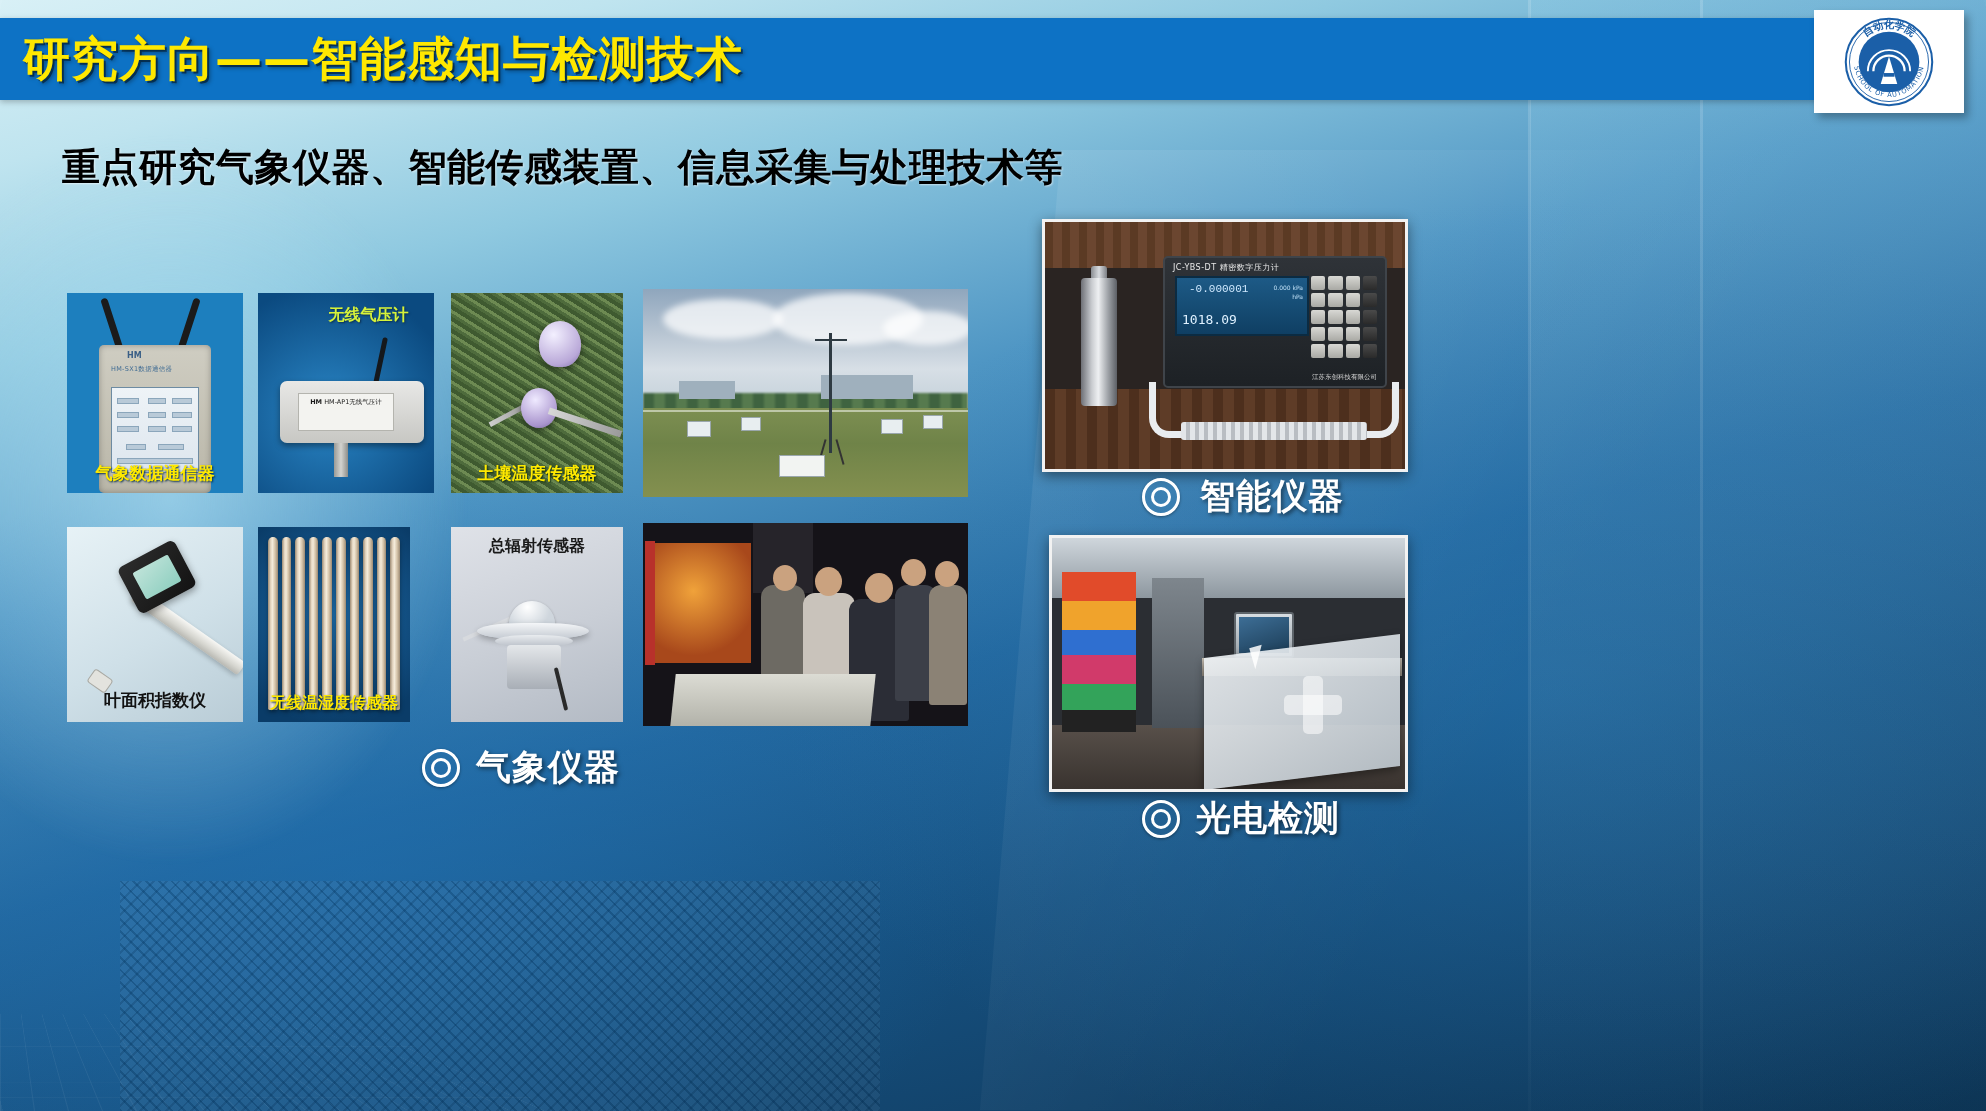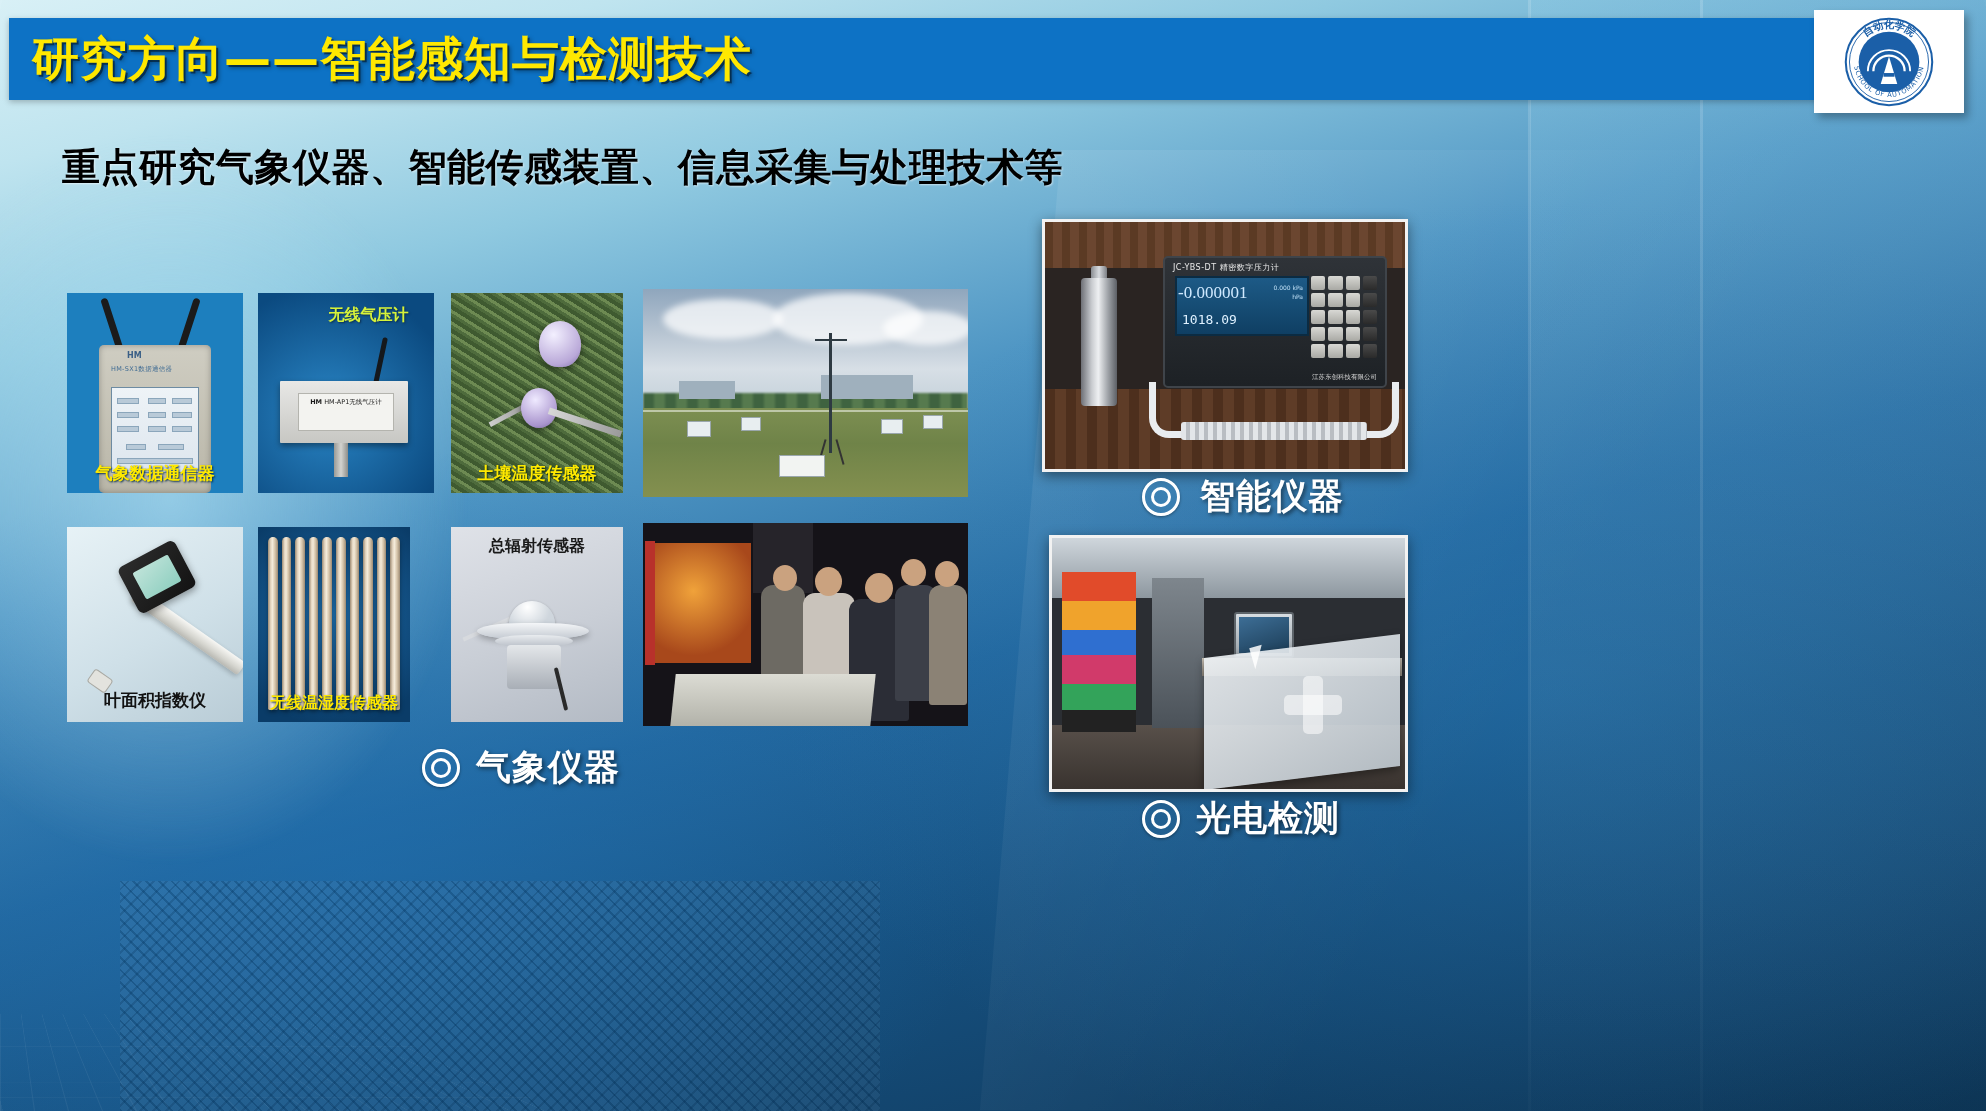--- a/index.html
+++ b/index.html
@@ -59,21 +59,21 @@
     position: absolute; left: 1530px; top: 0; width: 470px; height: 1111px;
     background: linear-gradient(180deg, rgba(150,210,235,0.22), rgba(20,70,115,0.08));
   }
   .bg-vbar {
     position: absolute; top: 0; width: 3px; height: 1111px;
     background: linear-gradient(180deg, rgba(255,255,255,0.16), rgba(255,255,255,0.02));
   }
 
   
   .titlebar {
-    position: absolute; left: 9px; top: 18px; width: 1920px; height: 82px;
+    position: absolute; left: 0; top: 18px; width: 1920px; height: 82px;
     background: #0d72c5;
     display: flex; align-items: center;
     box-shadow: 0 2px 6px rgba(0,0,0,.25);
   }
   .title-text {
     color: #ffe800;
     font-size: 47px;
     font-weight: 700;
     letter-spacing: 1px;
     margin-left: 23px;
@@ -128,22 +128,22 @@
   }
   #card1 .ant.l { left:42px; top:4px; transform: rotate(-18deg); }
   #card1 .ant.r { left:118px; top:4px; transform: rotate(18deg); }
   #card1 .cap-bot { bottom: 8px; color: #ffe900; font-size: 17px; text-shadow: 1px 1px 2px #002a4d; }
 
   
   #card2 { left: 258px; top: 293px; width: 176px; height: 200px;
            background: radial-gradient(circle at 40% 60%, #2a86c6, #0b4a80 80%); }
   #card2 .cap-top { top: 12px; color: #d6f23a; font-size: 16px; text-shadow: 1px 1px 2px #0a2c4e; margin-left: 45px; }
   #card2 .box {
-    position:absolute; left:22px; top:88px; width:128px; height:62px;
-    background: linear-gradient(180deg,#e8e8e6,#c7c7c3); border-radius:1px;
+    position:absolute; left:22px; top:88px; width:144px; height:62px;
+    background: linear-gradient(180deg,#e8e8e6,#c7c7c3); border-radius:7px;
     box-shadow: 0 3px 6px rgba(0,0,0,.4);
   }
   #card2 .plate {
     position:absolute; left:18px; top:12px; width:96px; height:38px;
     background:#f3f3f0; border:1px solid #b4b4ae; font-size:6.5px; color:#1a1a1a;
     padding:4px 3px; line-height:1.35; text-align:center;
   }
   #card2 .wire { position:absolute; left:120px; top:44px; width:5px; height:48px; background:#15181c; border-radius:3px; transform: rotate(12deg);}
   #card2 .stem { position:absolute; left:76px; top:150px; width:14px; height:34px; background:linear-gradient(90deg,#9a9a96,#d3d3cf,#8e8e8a); }
   #card2 .screwl,#card2 .screwr{position:absolute;width:7px;height:7px;border-radius:50%;background:#9b9b96;top:94px;}
@@ -273,21 +273,21 @@
     position:absolute; left:118px; top:34px; width:224px; height:132px;
     background: linear-gradient(180deg,#2f3338,#1d2125);
     border:2px solid #3f444a; border-radius:5px;
   }
   #rcard1 .unit-hdr { position:absolute; left:8px; top:4px; font-size:8px; color:#e8e8e8; letter-spacing:.5px;}
   #rcard1 .lcd {
     position:absolute; left:10px; top:18px; width:134px; height:60px;
     background: linear-gradient(180deg,#1d5a86,#0f3f63);
     border:2px solid #0b2b42;
   }
-  #rcard1 .lcd .l1 { position:absolute; left:1px; top:5px; font-size:17px; color:#cfe9ff; font-family:Liberation Serif, serif; letter-spacing:0; }
+  #rcard1 .lcd .l1 { position:absolute; left:12px; top:5px; font-size:11px; color:#cfe9ff; font-family:Liberation Mono, monospace; letter-spacing:0; }
   #rcard1 .lcd .l2 { position:absolute; left:5px; top:34px; font-size:13px; color:#dff1ff; font-family:"DejaVu Sans Mono",monospace; }
   #rcard1 .lcd .side { position:absolute; right:4px; top:5px; width:42px; font-size:6px; color:#bfe0f7; line-height:1.5; text-align:right;}
   #rcard1 .keypad { position:absolute; right:8px; top:18px; width:66px; height:98px; display:grid; grid-template-columns: repeat(4,1fr); grid-auto-rows: 14px; gap:3px;}
   #rcard1 .key { background: linear-gradient(180deg,#d8d8d4,#a9a9a4); border-radius:2px; }
   #rcard1 .key.dark { background: linear-gradient(180deg,#4a4a4a,#2a2a2a); }
   #rcard1 .unit-foot2 { position:absolute; right:8px; bottom:4px; font-size:6.5px; color:#d8d8d8;}
   #rcard1 .handle {
     position:absolute; left:104px; top:160px; width:250px; height:56px;
     border:7px solid #e9ecef; border-top:none; border-radius: 0 0 20px 20px;
   }

